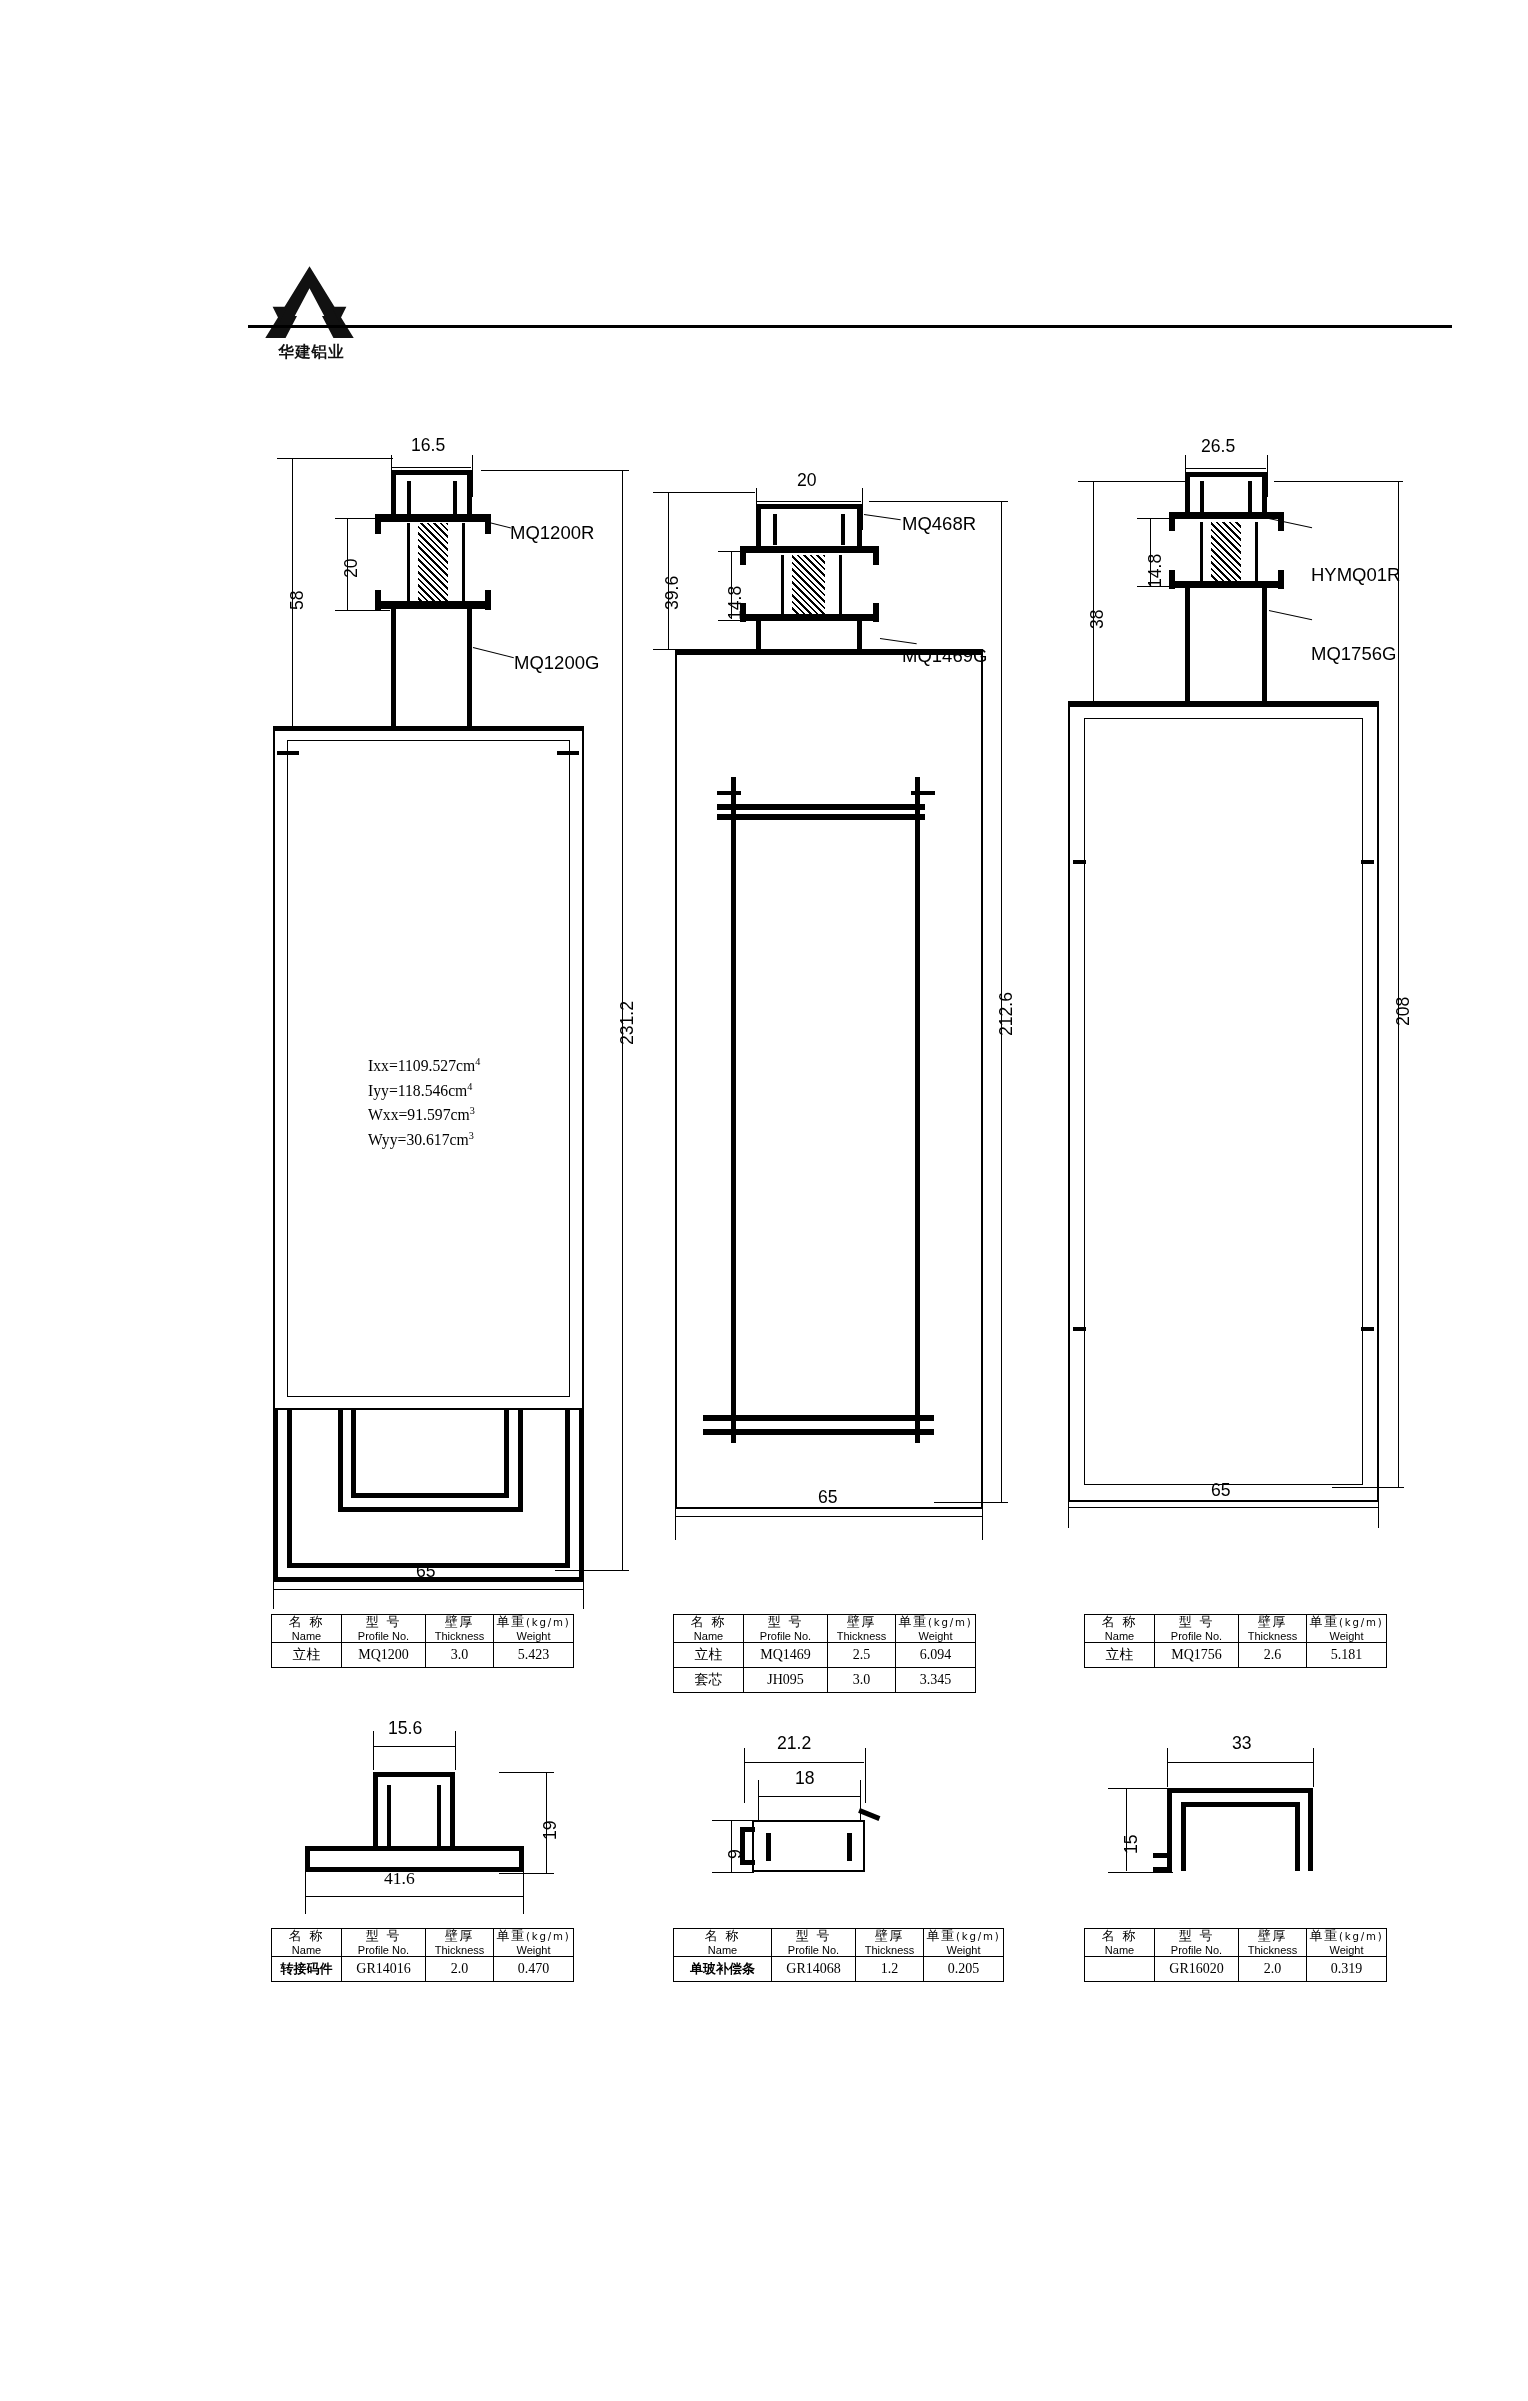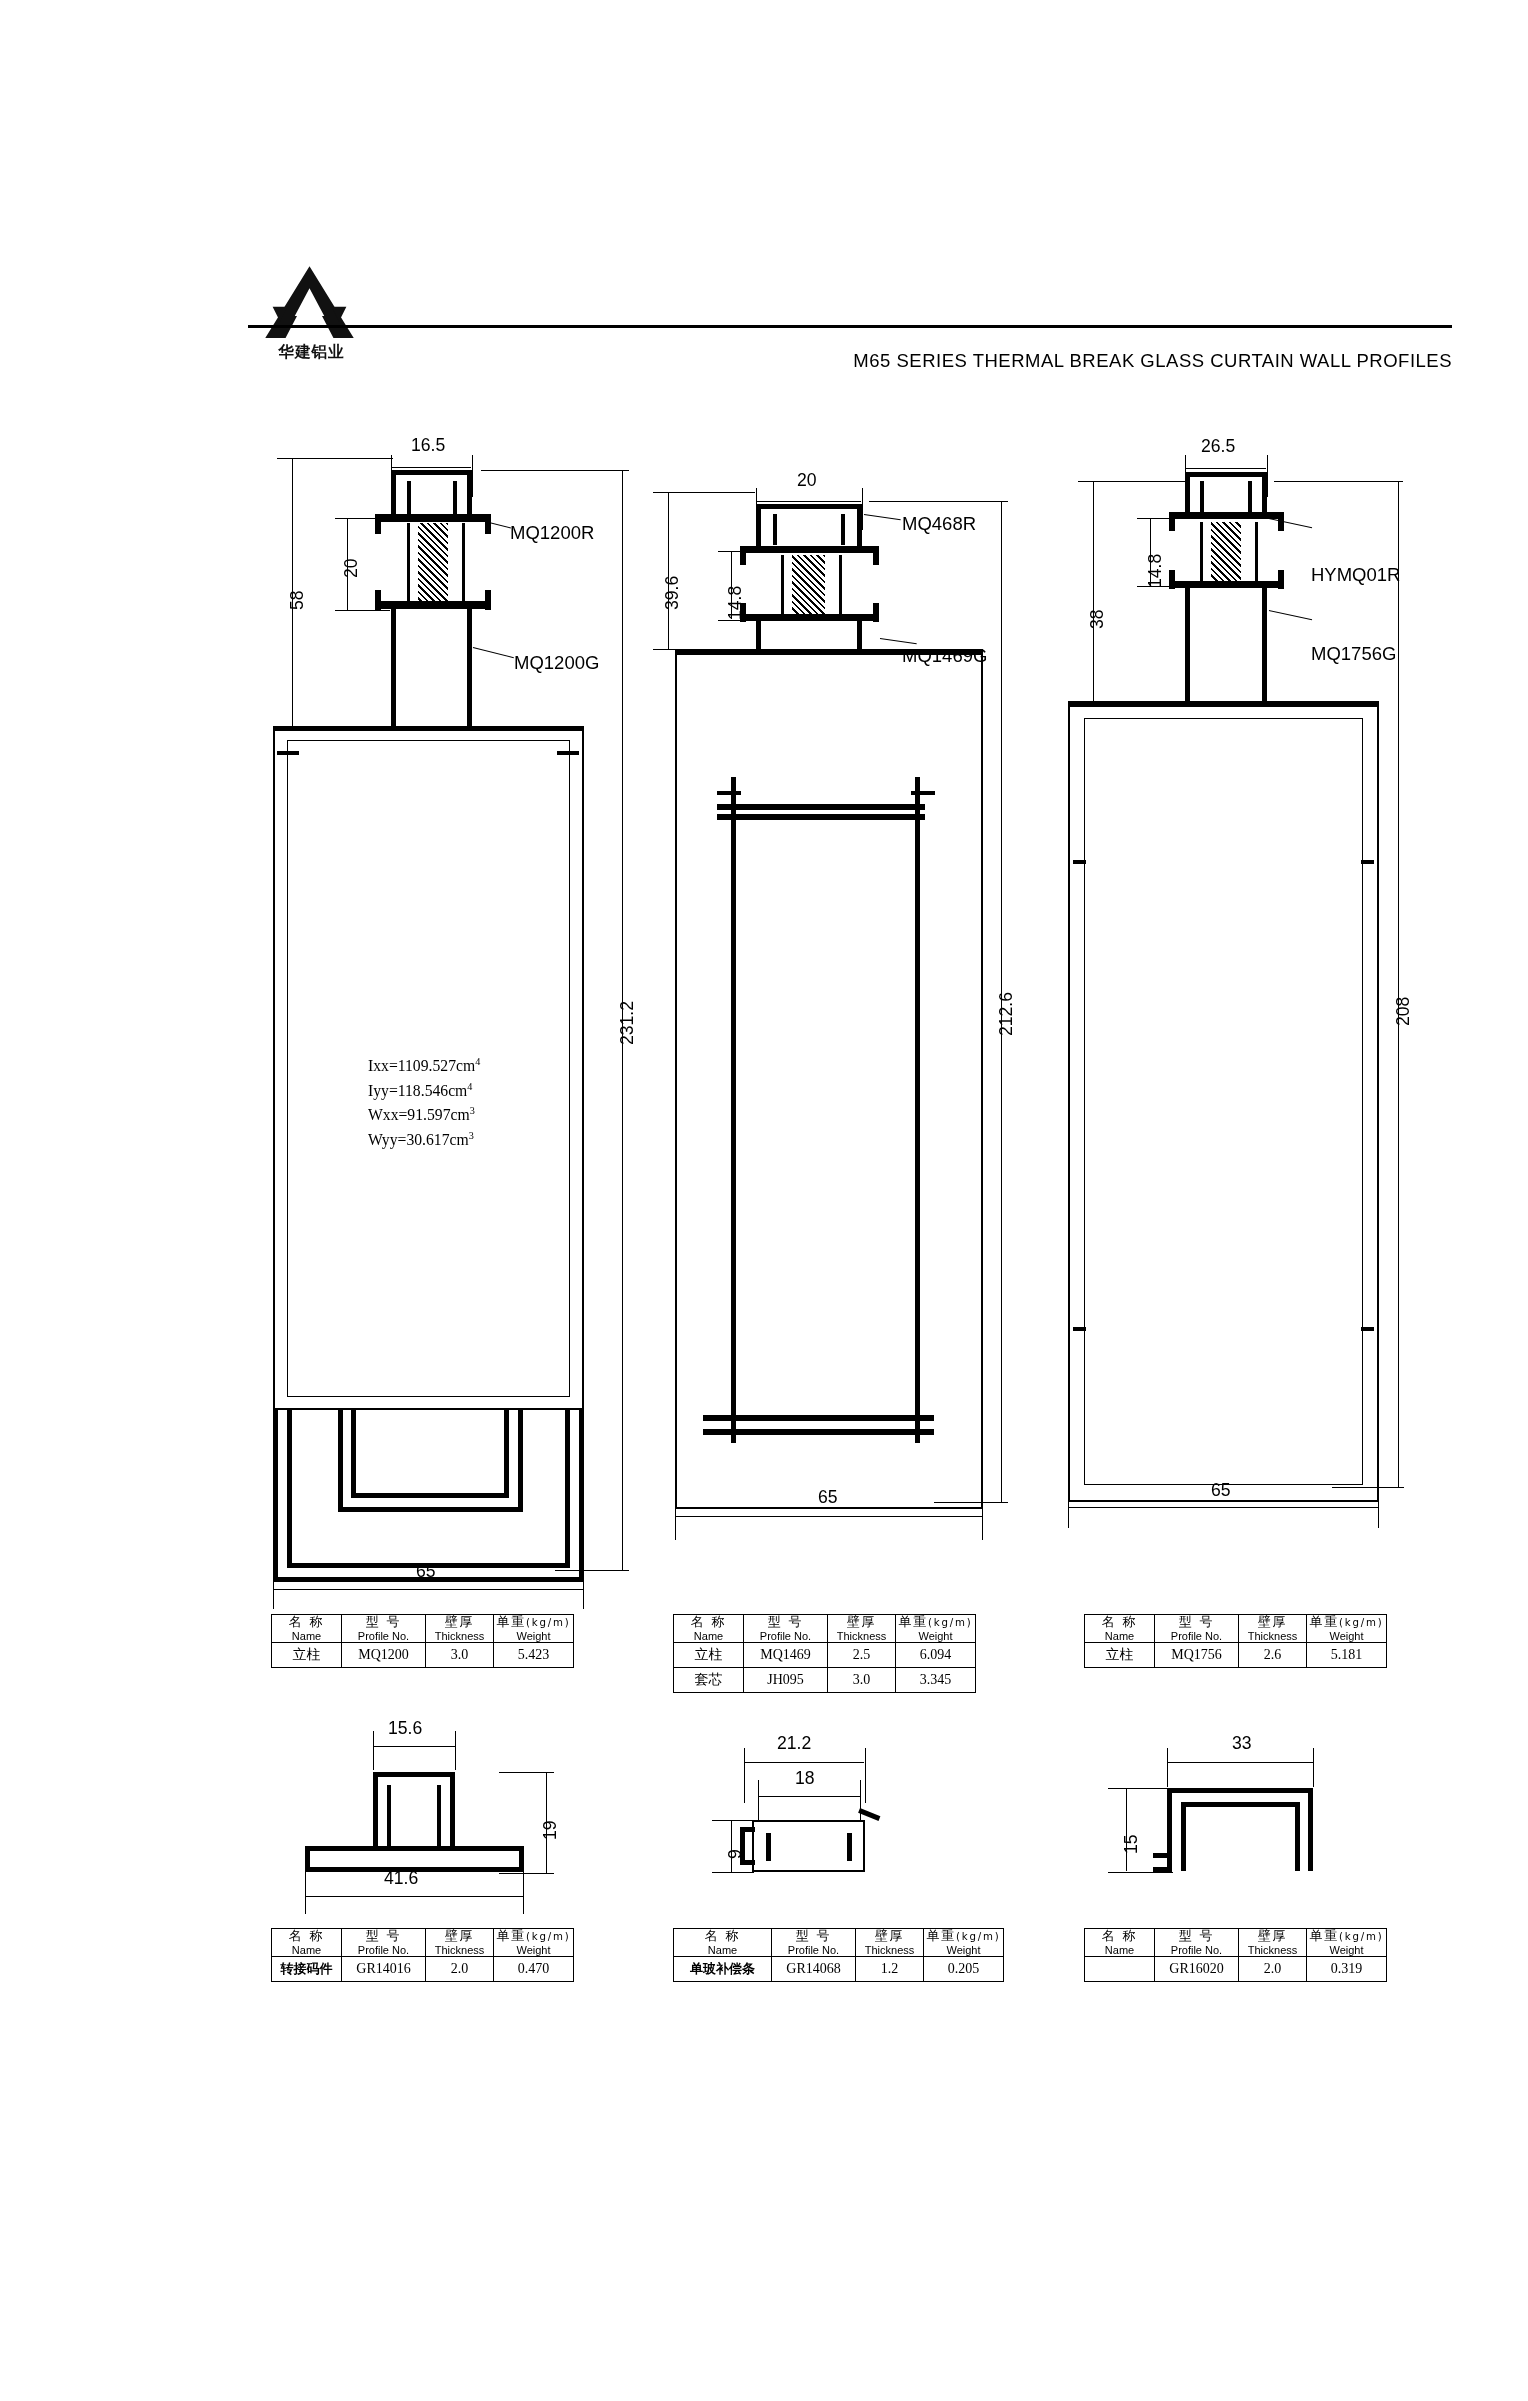--- a/index.html
+++ b/index.html
@@ -53,21 +53,20 @@
     <svg width="129" height="79" viewBox="0 0 140 85">
       <polygon points="70,2 118,80 96,80 70,30 44,80 22,80" fill="#111"></polygon>
       <polygon points="70,26 86,56 76,56 70,44 64,56 54,56" fill="#fff"></polygon>
       <polygon points="30,46 46,46 38,62" fill="#111"></polygon>
       <polygon points="94,46 110,46 102,62" fill="#111"></polygon>
     </svg>
   </div>
   <div class="logo-text">华建铝业</div>
 
   <div class="title-rule"></div>
-  <div class="title-en">M65  SERIES THERMAL BREAK GLASS CURTAIN WALL PROFILES</div>
 
   <div>
 
     <div class="ln h1" style="left:407px;top:462px;width:0.9px;height:0;"></div>
     <div class="ln v1" style="left:391px;top:455px;height:42px;"></div>
     <div class="ln v1" style="left:472px;top:455px;height:42px;"></div>
     <div class="ln h1" style="left:391px;top:467px;width:80px;"></div>
     <div class="dim" style="left:411px;top:435px;">16.5</div>
 
     <div class="ln v1" style="left:292px;top:458px;height:268px;"></div>
@@ -364,21 +363,21 @@
     <div class="dim" style="left:388px;top:1718px;">15.6</div>
 
     <div class="ln v1" style="left:546px;top:1772px;height:102px;"></div>
     <div class="ln h1" style="left:499px;top:1772px;width:55px;"></div>
     <div class="ln h1" style="left:499px;top:1873px;width:55px;"></div>
     <div class="dimv" style="left:540px;top:1840px;">19</div>
 
     <div class="ln v1" style="left:305px;top:1859px;height:55px;"></div>
     <div class="ln v1" style="left:523px;top:1859px;height:55px;"></div>
     <div class="ln h1" style="left:305px;top:1896px;width:218px;"></div>
-    <div class="dim" style="left:384px;top:1868px;">41.6</div>
+    <div class="dim" style="left:384px;top:1868px;font-family:Liberation Serif, serif;">41.6</div>
 
     <div class="fill" style="left:373px;top:1772px;width:82px;height:4.6px;"></div>
     <div class="fill" style="left:373px;top:1772px;width:4.6px;height:79px;"></div>
     <div class="fill" style="left:450px;top:1772px;width:4.6px;height:79px;"></div>
     <div class="fill" style="left:387px;top:1785px;width:3.7px;height:66px;"></div>
     <div class="fill" style="left:437px;top:1785px;width:3.7px;height:66px;"></div>
     <div class="fill" style="left:305px;top:1846px;width:218px;height:4.6px;"></div>
     <div class="fill" style="left:305px;top:1846px;width:4.6px;height:26px;"></div>
     <div class="fill" style="left:519px;top:1846px;width:4.6px;height:26px;"></div>
     <div class="fill" style="left:305px;top:1867px;width:218px;height:4.6px;"></div>

